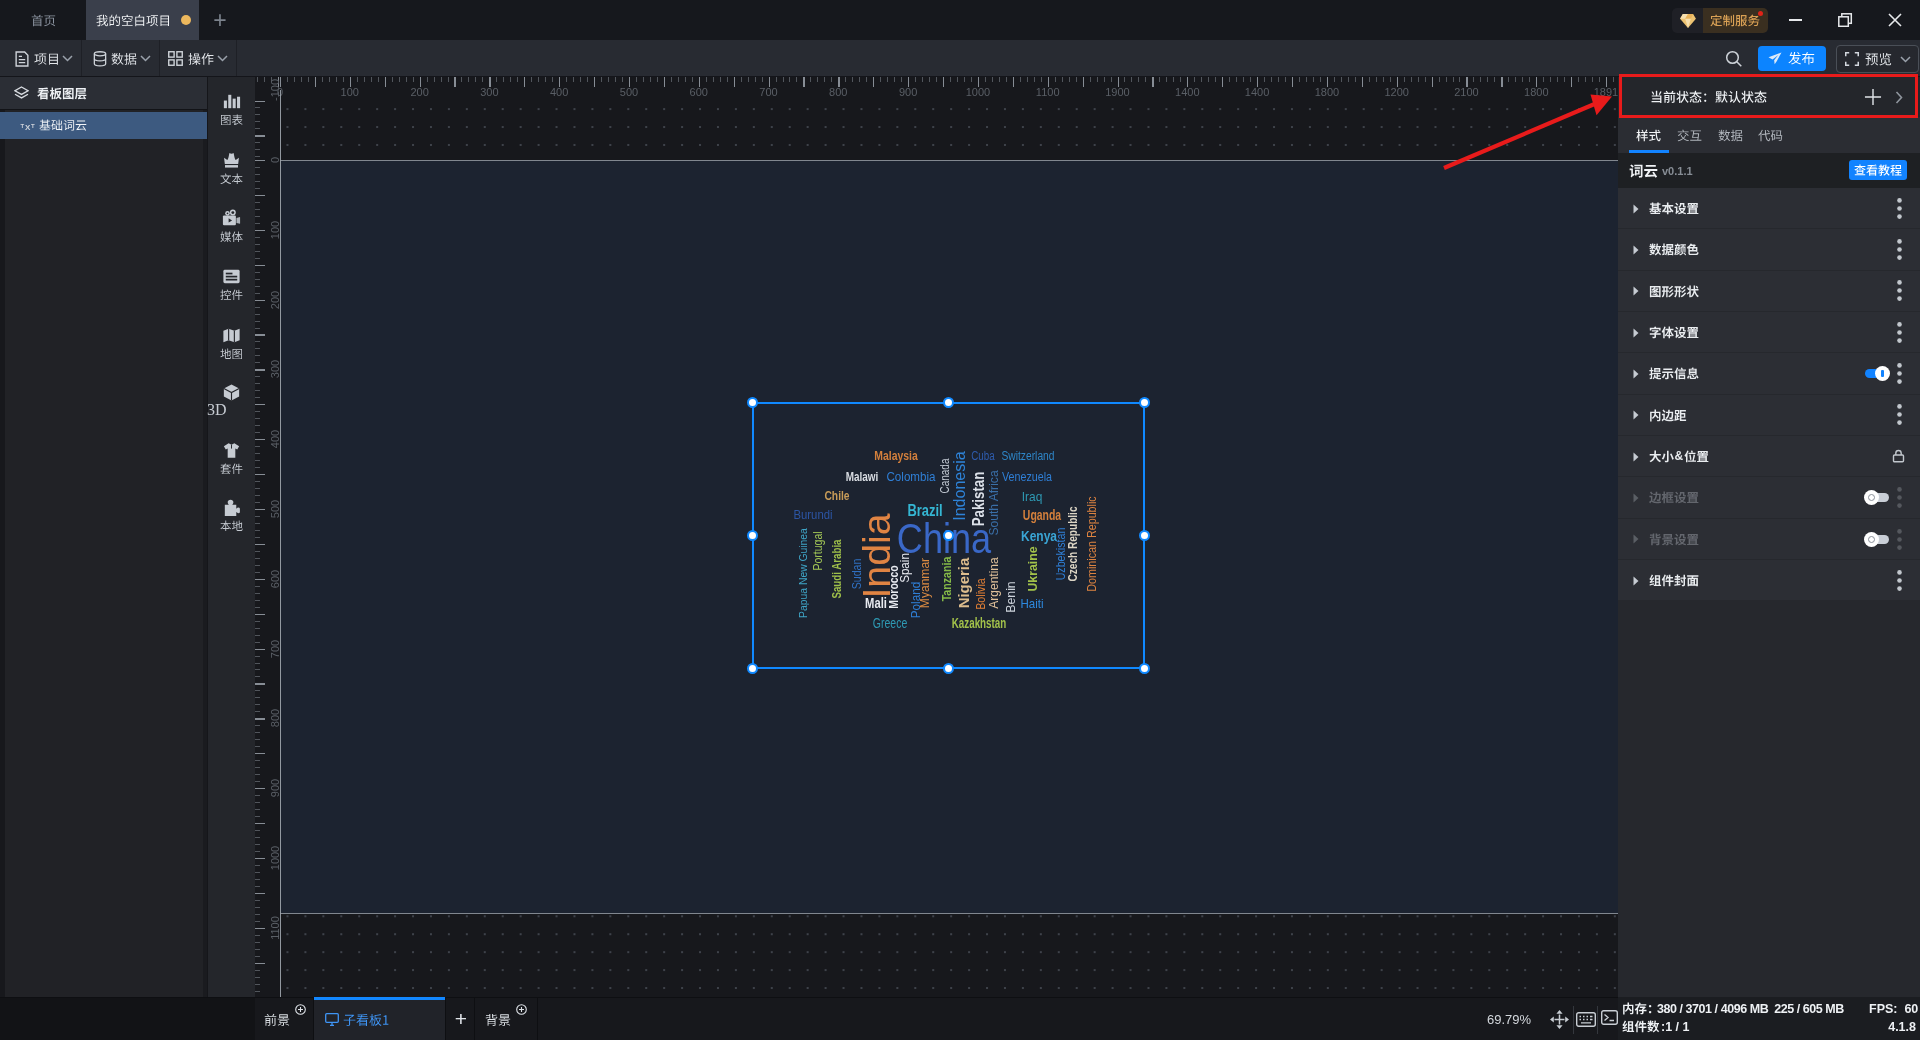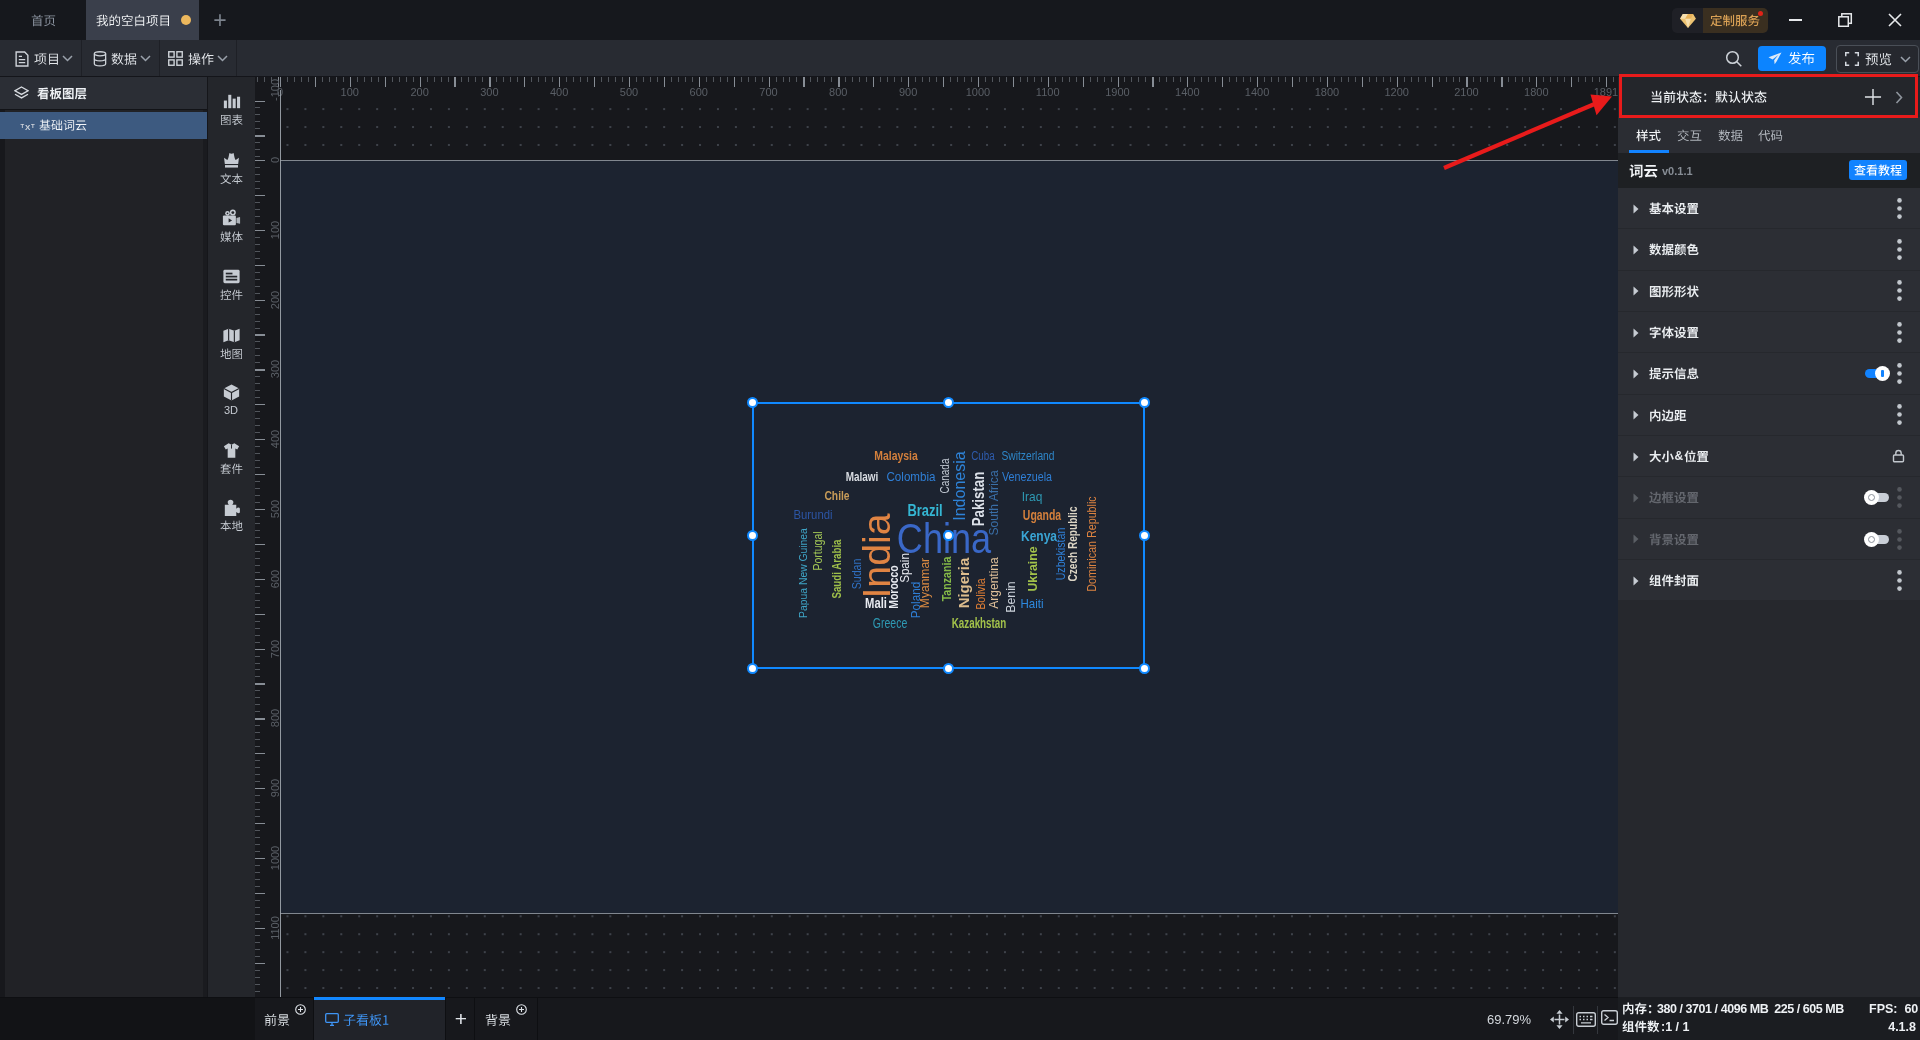--- a/index.html
+++ b/index.html
@@ -214,21 +214,21 @@
     <svg width="25.0" height="16.1" viewBox="0 0 25.0 16.1">
       <path transform="translate(0,12.2)" d="M7.3 -9.7H8.1V-1.6H7.3ZM3.7 -4.9 9.9 -7.5 10.2 -6.8 4 -4.2ZM4.9 -8.6H5.8V-0.9Q5.8 -0.6 5.8 -0.4Q5.9 -0.2 6.1 -0.2Q6.3 -0.1 6.7 -0.1Q6.8 -0.1 7 -0.1Q7.3 -0.1 7.7 -0.1Q8 -0.1 8.4 -0.1Q8.7 -0.1 9 -0.1Q9.3 -0.1 9.4 -0.1Q9.8 -0.1 10 -0.3Q10.1 -0.4 10.2 -0.7Q10.3 -1.1 10.3 -1.8Q10.5 -1.6 10.7 -1.6Q10.9 -1.5 11.1 -1.4Q11 -0.6 10.9 -0.2Q10.7 0.3 10.4 0.5Q10.1 0.7 9.5 0.7Q9.4 0.7 9.1 0.7Q8.8 0.7 8.4 0.7Q8.1 0.7 7.7 0.7Q7.3 0.7 7 0.7Q6.7 0.7 6.6 0.7Q6 0.7 5.6 0.5Q5.2 0.4 5.1 0.1Q4.9 -0.3 4.9 -0.9ZM9.7 -7.4H9.6L9.8 -7.6L10 -7.7L10.6 -7.5L10.6 -7.3Q10.6 -6.5 10.6 -5.8Q10.5 -5.1 10.5 -4.5Q10.5 -3.9 10.5 -3.5Q10.5 -3.2 10.5 -3Q10.4 -2.6 10.2 -2.5Q10.1 -2.3 9.8 -2.2Q9.6 -2.2 9.3 -2.2Q9 -2.1 8.7 -2.1Q8.7 -2.3 8.7 -2.5Q8.6 -2.7 8.5 -2.9Q8.7 -2.9 9 -2.9Q9.2 -2.9 9.3 -2.9Q9.4 -2.9 9.5 -2.9Q9.6 -3 9.6 -3.2Q9.7 -3.3 9.7 -3.7Q9.7 -4 9.7 -4.6Q9.7 -5.1 9.7 -5.8Q9.7 -6.6 9.7 -7.4ZM0.5 -6.9H4.1V-6.1H0.5ZM2 -9.5H2.8V-2.1H2ZM0.4 -1.8Q0.8 -1.9 1.4 -2.2Q2 -2.4 2.7 -2.7Q3.4 -3 4.1 -3.3L4.3 -2.5Q3.4 -2.1 2.4 -1.7Q1.5 -1.2 0.7 -0.9ZM12.5 -9.2H22V0.9H21.2V-8.4H13.3V0.9H12.5ZM12.9 -0.3H21.7V0.4H12.9ZM15.8 -3.2 16.2 -3.7Q16.6 -3.6 17.1 -3.5Q17.7 -3.4 18.1 -3.2Q18.6 -3 18.9 -2.9L18.5 -2.3Q18.2 -2.4 17.8 -2.6Q17.3 -2.8 16.8 -3Q16.3 -3.1 15.8 -3.2ZM16.3 -8.1 17 -7.9Q16.7 -7.4 16.2 -6.9Q15.8 -6.4 15.3 -5.9Q14.8 -5.5 14.3 -5.2Q14.3 -5.3 14.1 -5.4Q14 -5.5 13.9 -5.6Q13.8 -5.7 13.7 -5.7Q14.4 -6.2 15.1 -6.8Q15.8 -7.4 16.3 -8.1ZM19.3 -7.2H19.5L19.6 -7.3L20.1 -7Q19.7 -6.3 19 -5.7Q18.3 -5.1 17.4 -4.6Q16.6 -4.2 15.7 -3.8Q14.8 -3.5 13.9 -3.3Q13.9 -3.4 13.8 -3.5Q13.7 -3.7 13.7 -3.8Q13.6 -3.9 13.5 -4Q14.4 -4.2 15.2 -4.4Q16.1 -4.7 16.9 -5.1Q17.7 -5.5 18.3 -6Q19 -6.5 19.3 -7.1ZM15.8 -6.6Q16.3 -6 17.1 -5.5Q17.9 -5 18.9 -4.6Q19.9 -4.3 21 -4.1Q20.8 -4 20.7 -3.8Q20.6 -3.6 20.5 -3.4Q19.4 -3.6 18.4 -4Q17.4 -4.5 16.5 -5Q15.7 -5.6 15.1 -6.3ZM16 -7.2H19.6V-6.6H15.5ZM14.7 -1.7 15.1 -2.3Q15.7 -2.3 16.3 -2.2Q16.9 -2 17.6 -1.9Q18.2 -1.8 18.8 -1.6Q19.3 -1.5 19.7 -1.3L19.3 -0.7Q18.8 -0.9 18 -1.1Q17.2 -1.3 16.3 -1.5Q15.5 -1.7 14.7 -1.7Z" fill="#c6cbd2"></path>
     </svg>
   </div>
 <div style="position:absolute;left:220.5px;top:382px;width:21px;height:21px">
     <svg width="21" height="21" viewBox="0 0 22 22">
       <path d="M11 2.5 L19 6.8 V15.2 L11 19.5 L3 15.2 V6.8 Z" fill="#c6cbd2"></path>
       <path d="M3 6.8 L11 11 L19 6.8 M11 11 V19.5" stroke="#24262b" stroke-width="1.2" fill="none"></path>
     </svg>
   </div>
-<div style="position:absolute;left:207px;top:402.2px;font-size:11px;color:#c6cbd2;font-family:Liberation Sans, sans-serif;line-height:16.7px;font-weight:normal;width:48px;text-align:center;white-space:nowrap">3D</div>
+<div style="position:absolute;left:207px;top:402.2px;font-size:16px;color:#c6cbd2;font-family:Liberation Serif, serif;line-height:16.7px;font-weight:normal;width:48px;white-space:nowrap">3D</div>
 <div style="position:absolute;left:220.5px;top:439.5px;width:21px;height:21px">
     <svg width="21" height="21" viewBox="0 0 22 22">
       <path d="M8 3.5 L11 5 L14 3.5 L19 6.5 L17 10 L15 9 V18.5 L7 18.5 V9 L5 10 L3 6.5 Z" fill="#c6cbd2"></path>
       <path d="M11 5 V9" stroke="#24262b" stroke-width="1"></path>
     </svg>
   </div>
 <div style="position:absolute;left:219.5px;top:460.7px">
     <svg width="25.0" height="16.1" viewBox="0 0 25.0 16.1">
       <path transform="translate(0,12.2)" d="M0.8 -8.5H10.8V-7.8H0.8ZM3.3 -5.2H8.6V-4.5H3.3ZM3.3 -3.8H8.6V-3.2H3.3ZM0.7 -2.4H10.8V-1.7H0.7ZM7.2 -8.3Q7.6 -7.8 8.3 -7.2Q8.9 -6.7 9.7 -6.3Q10.4 -5.8 11.1 -5.5Q11 -5.5 10.9 -5.3Q10.8 -5.2 10.7 -5.1Q10.6 -5 10.5 -4.9Q9.8 -5.2 9.1 -5.7Q8.4 -6.2 7.7 -6.8Q7 -7.4 6.5 -8ZM2.9 -6.6H8.5V-5.9H3.8V-2.1H2.9ZM7.3 -1.3 8 -1.6Q8.4 -1.3 8.8 -0.9Q9.2 -0.5 9.5 -0.2Q9.9 0.2 10.1 0.5L9.4 0.9Q9.1 0.6 8.8 0.3Q8.4 -0.1 8 -0.5Q7.6 -0.9 7.3 -1.3ZM5.1 -9.7 6 -9.5Q5.6 -8.6 4.9 -7.8Q4.2 -6.9 3.2 -6.1Q2.3 -5.4 1 -4.8Q0.9 -4.9 0.8 -5Q0.7 -5.1 0.6 -5.2Q0.5 -5.3 0.4 -5.4Q1.7 -5.9 2.6 -6.6Q3.5 -7.3 4.1 -8.1Q4.8 -8.9 5.1 -9.7ZM1.9 0.6Q1.9 0.6 1.8 0.4Q1.8 0.3 1.7 0.1Q1.7 -0.1 1.6 -0.2Q1.8 -0.2 1.9 -0.3Q2.1 -0.4 2.3 -0.5Q2.5 -0.6 2.8 -0.9Q3.1 -1.2 3.5 -1.5Q3.9 -1.9 4.2 -2.3L5 -1.9Q4.4 -1.3 3.7 -0.7Q3.1 -0.2 2.4 0.2V0.2Q2.4 0.2 2.3 0.3Q2.3 0.3 2.2 0.4Q2 0.4 2 0.5Q1.9 0.6 1.9 0.6ZM1.9 0.6V0.1L2.4 -0.2L8.7 -0.5Q8.8 -0.3 8.9 -0.2Q9 0 9.1 0.1Q7.2 0.3 6 0.3Q4.7 0.4 4 0.4Q3.2 0.5 2.8 0.5Q2.4 0.5 2.2 0.6Q2 0.6 1.9 0.6ZM18.4 -9.5H19.3V0.9H18.4ZM16.5 -9.1 17.3 -8.9Q17.1 -8.1 16.9 -7.3Q16.7 -6.6 16.4 -5.9Q16.1 -5.2 15.8 -4.7Q15.7 -4.8 15.6 -4.9Q15.4 -4.9 15.3 -5Q15.2 -5.1 15.1 -5.1Q15.4 -5.6 15.7 -6.3Q15.9 -6.9 16.1 -7.6Q16.3 -8.3 16.5 -9.1ZM16.6 -7.3H22V-6.5H16.4ZM15.1 -3.9H22.5V-3.1H15.1ZM14.6 -9.6 15.4 -9.4Q15 -8.4 14.6 -7.4Q14.1 -6.5 13.5 -5.7Q13 -4.8 12.4 -4.2Q12.3 -4.3 12.2 -4.4Q12.1 -4.6 12 -4.8Q11.9 -4.9 11.9 -5Q12.4 -5.6 12.9 -6.3Q13.4 -7.1 13.8 -7.9Q14.3 -8.8 14.6 -9.6ZM13.4 -6.7 14.2 -7.5 14.2 -7.5V0.9H13.4Z" fill="#c6cbd2"></path>
     </svg>

